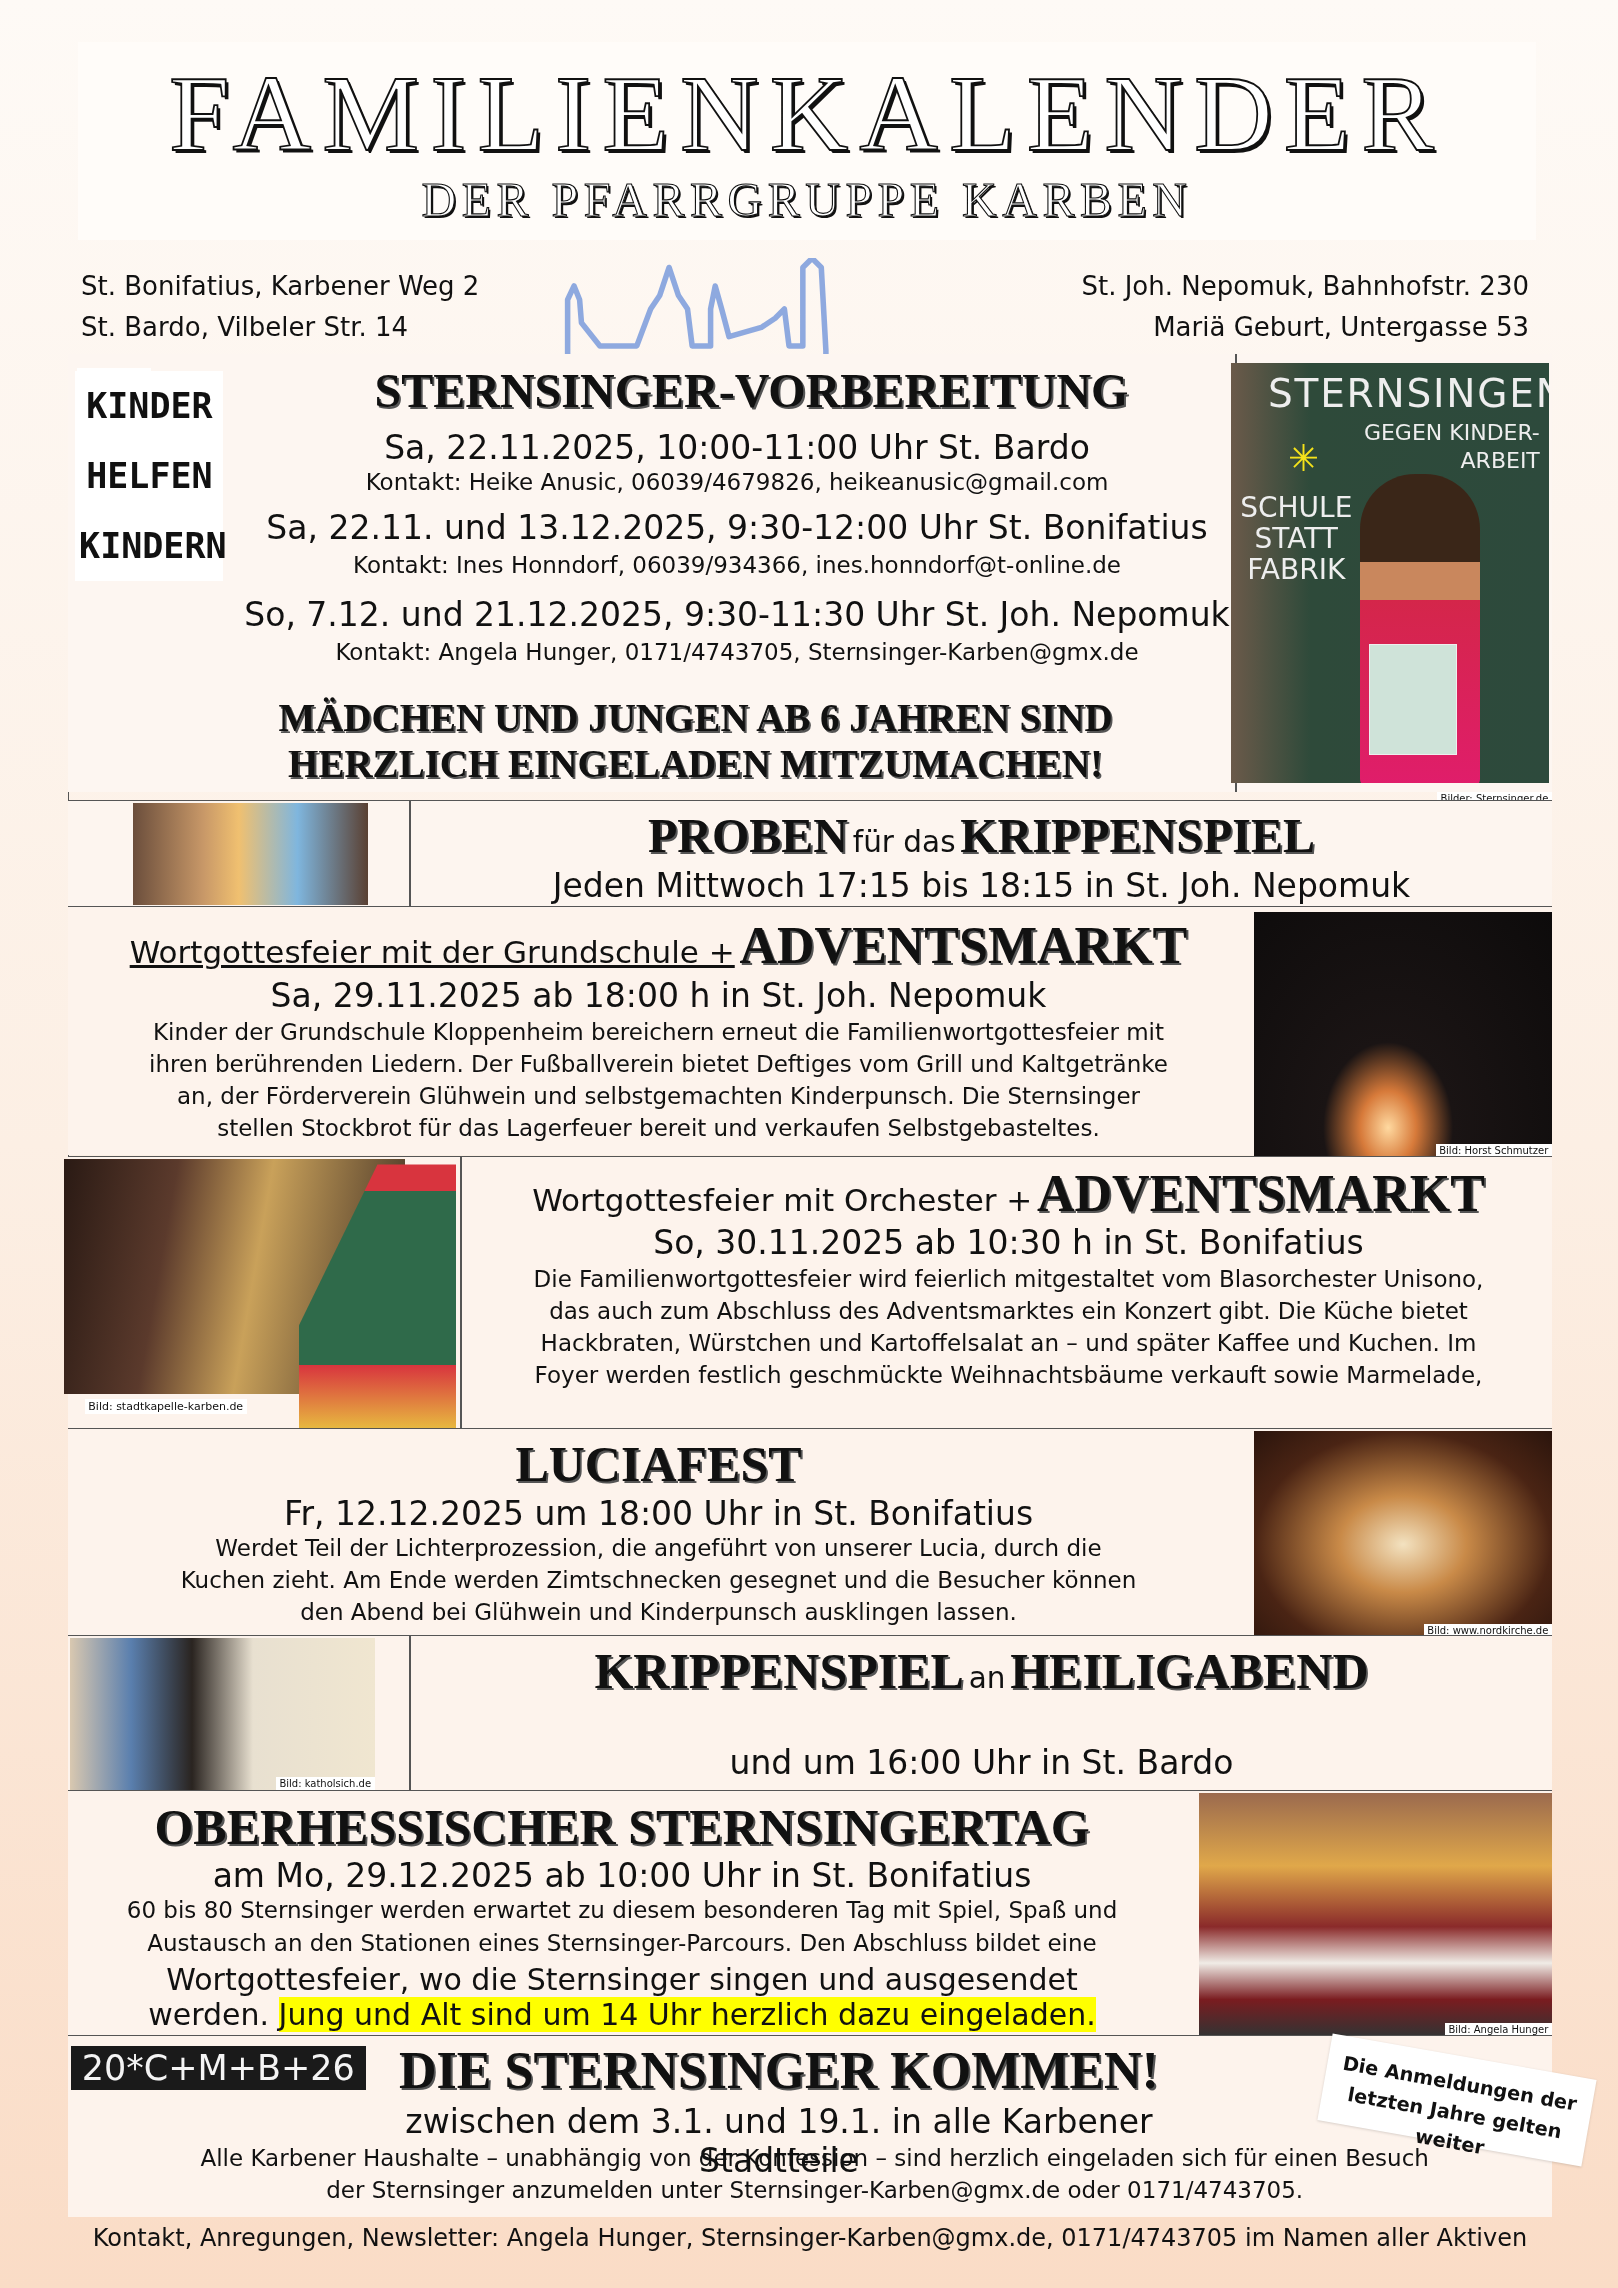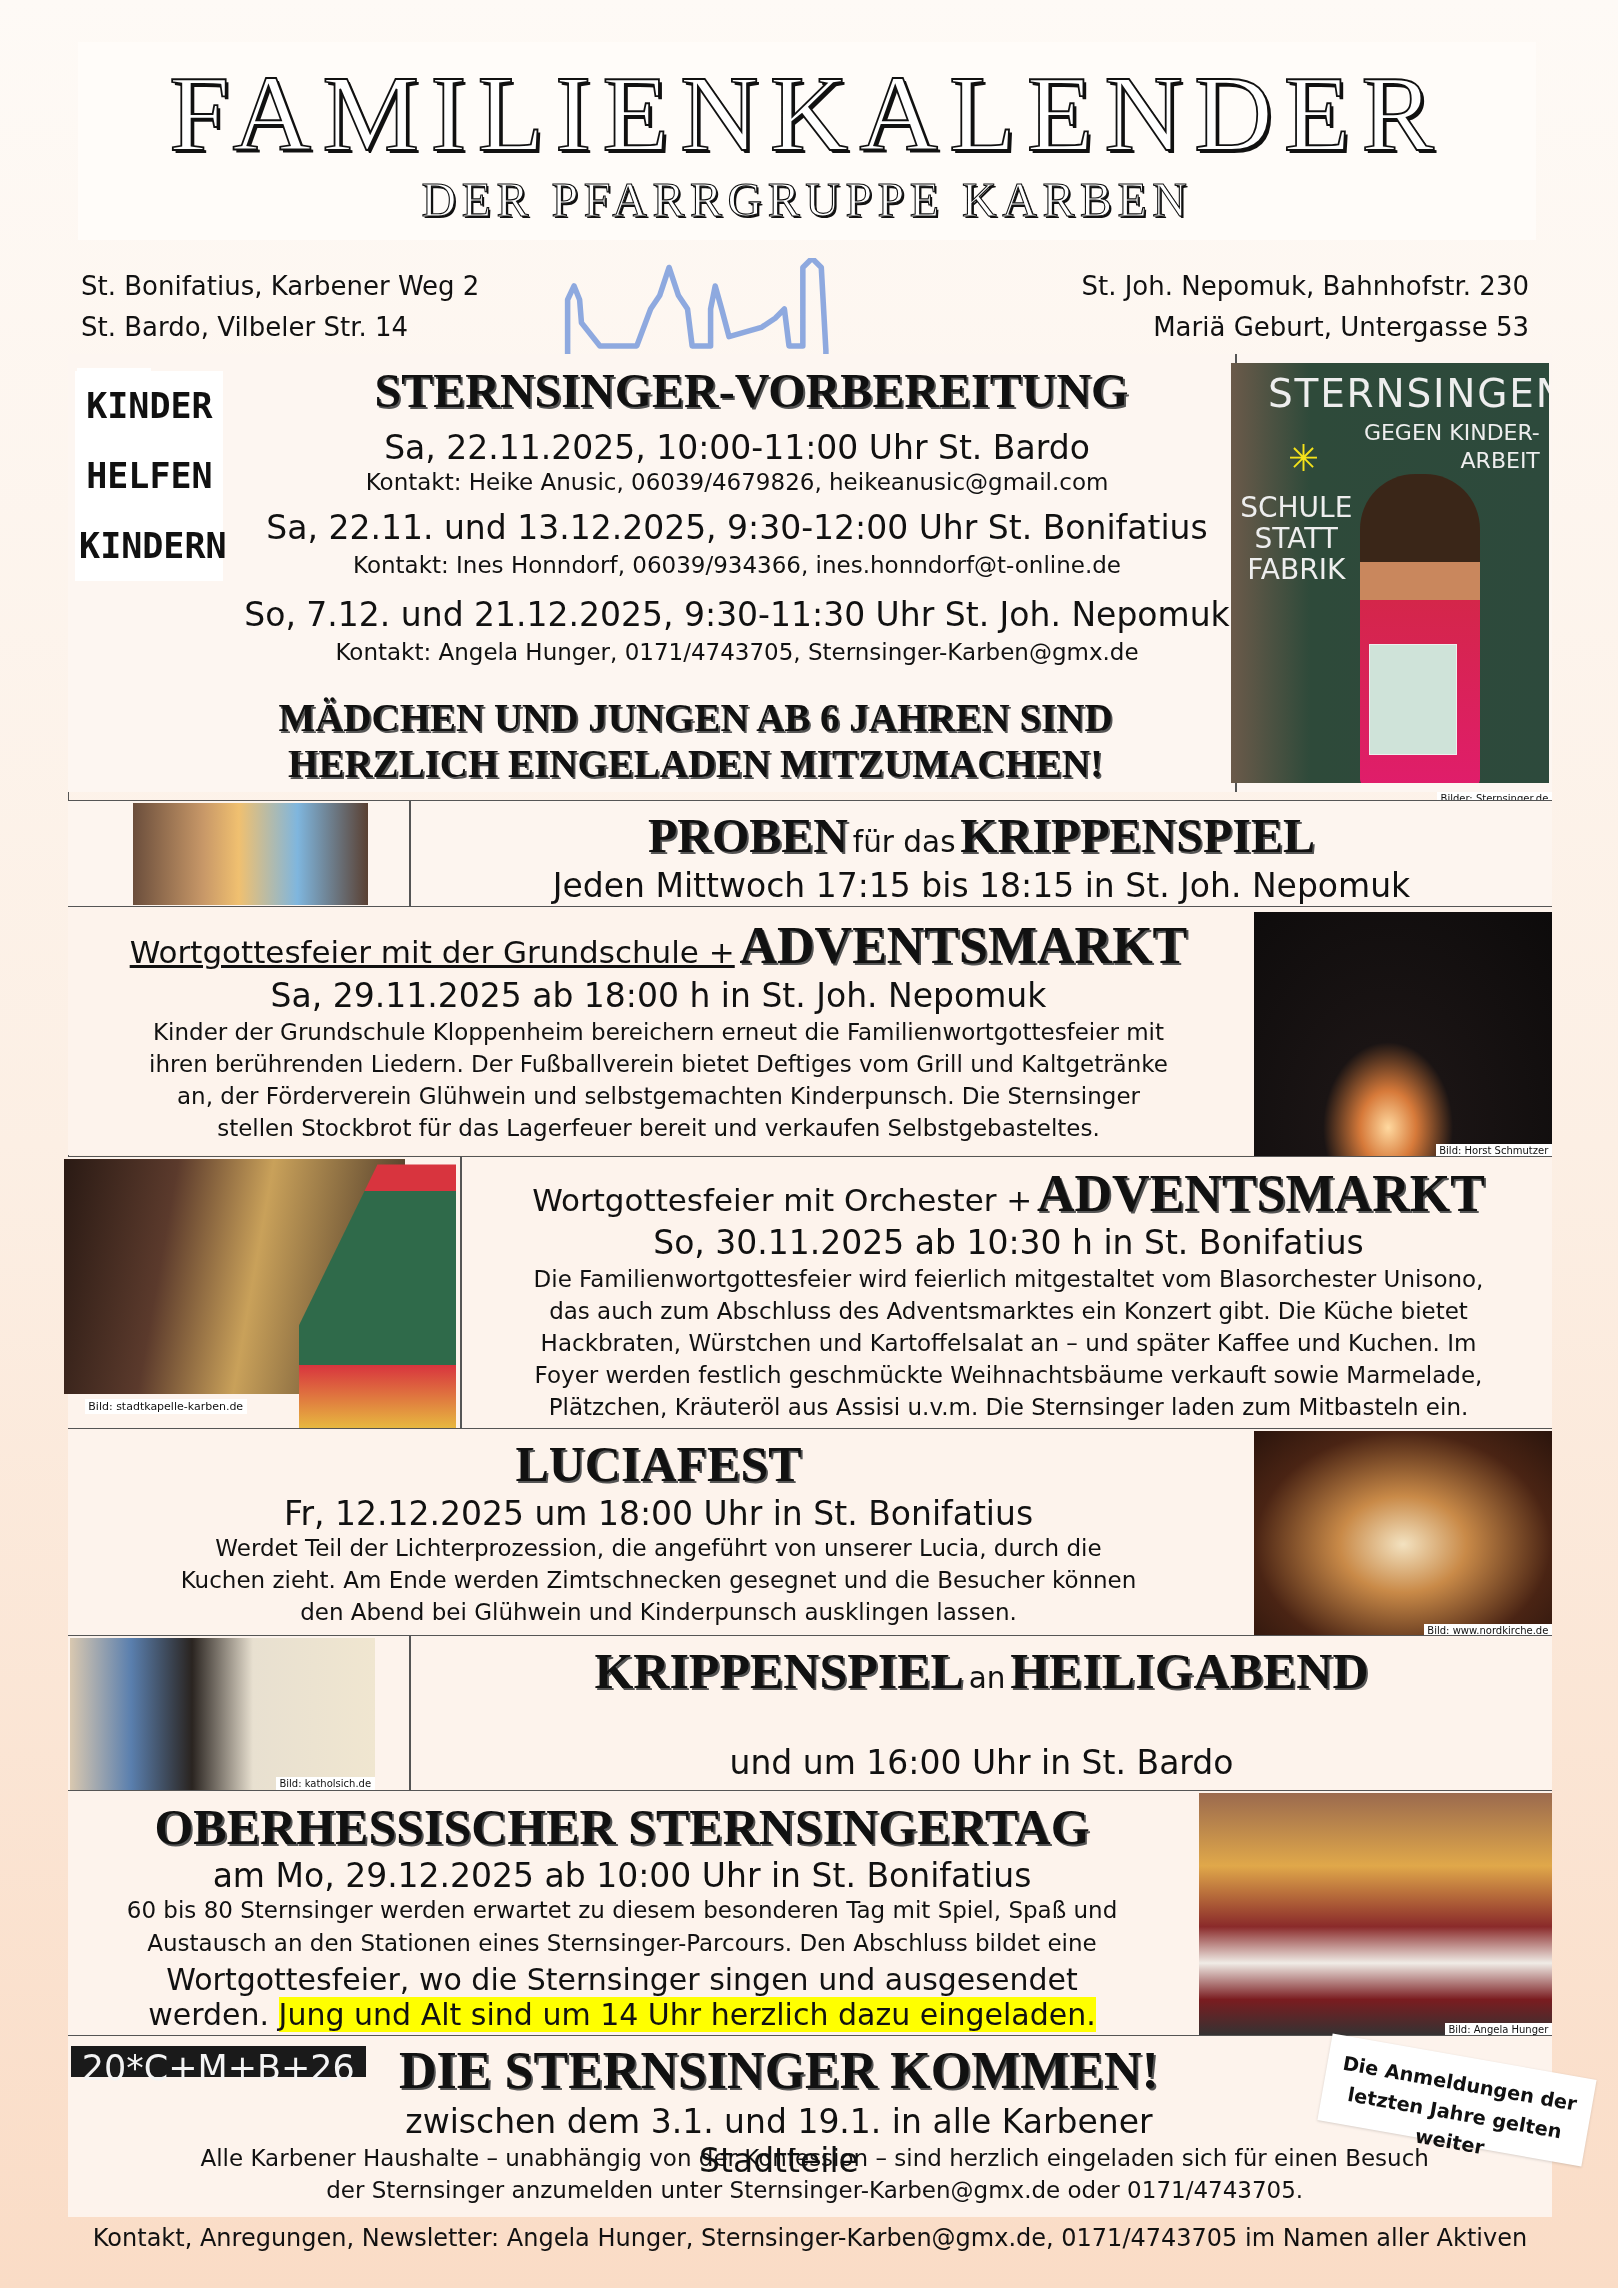--- a/index.html
+++ b/index.html
@@ -168,21 +168,20 @@
   <div class="abs center" style="left:397px;width:1087px;top:7.4px;">
     <span style="font-size:31px;">Wortgottesfeier mit Orchester +</span>
     <span class="headline" style="font-size:52px;">ADVENTSMARKT</span>
   </div>
   <div class="abs center date-line" style="left:397px;width:1087px;top:66px;">So, 30.11.2025 ab 10:30 h in St. Bonifatius</div>
   <div class="abs center body-text" style="left:397px;width:1087px;top:106px;">
     <div>Die Familienwortgottesfeier wird feierlich mitgestaltet vom Blasorchester Unisono,</div>
     <div>das auch zum Abschluss des Adventsmarktes ein Konzert gibt. Die Küche bietet</div>
     <div>Hackbraten, Würstchen und Kartoffelsalat an – und später Kaffee und Kuchen. Im</div>
     <div>Foyer werden festlich geschmückte Weihnachtsbäume verkauft sowie Marmelade,</div>
-    <div>Plätzchen, Kräuteröl aus Assisi u.v.m. Die Sternsinger laden zum Mitbasteln ein.</div>
   </div>
 </div>
 
 <div class="section section-bg" style="top:1428px;height:208px;">
   <div class="abs center headline" style="left:0;width:1181px;top:5.5px;font-size:50px;">LUCIAFEST</div>
   <div class="abs center date-line" style="left:0;width:1181px;top:65px;">Fr, 12.12.2025 um 18:00 Uhr in St. Bonifatius</div>
   <div class="abs center body-text" style="left:0;width:1181px;top:103px;">
     <div>Werdet Teil der Lichterprozession, die angeführt von unserer Lucia, durch die</div>
     <div>Kuchen zieht. Am Ende werden Zimtschnecken gesegnet und die Besucher können</div>
     <div>den Abend bei Glühwein und Kinderpunsch ausklingen lassen.</div>
@@ -218,21 +217,21 @@
       <span>werden.</span>
       <span style="background:#ffff00;">Jung und Alt sind um 14 Uhr herzlich dazu eingeladen.</span>
     </div>
   </div>
   <div class="photo" style="left:1131px;top:1.8px;width:353px;height:243px;background:linear-gradient(180deg,#9b6a4e 0%,#e0a84a 30%,#8a2a2a 55%,#f0ece6 70%,#7a1c20 85%,#333 100%);">
     <span class="credit">Bild: Angela Hunger</span>
   </div>
 </div>
 
 <div class="section section-bg" style="top:2035px;height:182px;">
-  <div class="abs" style="left:2.8px;top:10px;width:295px;height:31px;background:#1a1a1a;color:#f4f4f4;font-size:35px;line-height:44px;text-align:center;font-family:'DejaVu Sans',sans-serif;">20*C+M+B+26</div>
+  <div class="abs" style="left:2.8px;top:10px;width:295px;height:44px;background:#1a1a1a;color:#f4f4f4;font-size:35px;line-height:44px;text-align:center;font-family:'DejaVu Sans',sans-serif;">20*C+M+B+26</div>
   <div class="abs center headline" style="left:277px;width:868px;top:4.6px;font-size:52px;">DIE STERNSINGER KOMMEN!</div>
   <div class="abs center date-line" style="left:268px;width:886px;top:66px;">zwischen dem 3.1. und 19.1. in alle Karbener Stadtteile</div>
   <div class="abs center body-text" style="left:9.2px;width:1475px;top:106px;">
     <div>Alle Karbener Haushalte – unabhängig von der Konfession – sind herzlich eingeladen sich für einen Besuch</div>
     <div>der Sternsinger anzumelden unter Sternsinger-Karben@gmx.de oder 0171/4743705.</div>
   </div>
   <div class="abs center" style="left:1255px;top:20px;width:268px;height:88px;background:#fff;transform:rotate(10deg);font-weight:bold;font-size:19.4px;line-height:29.5px;padding-top:13px;box-shadow:0 0.9px 2.8px rgba(0,0,0,0.15);">
     <div>Die Anmeldungen der</div>
     <div>letzten Jahre gelten weiter</div>
   </div>

